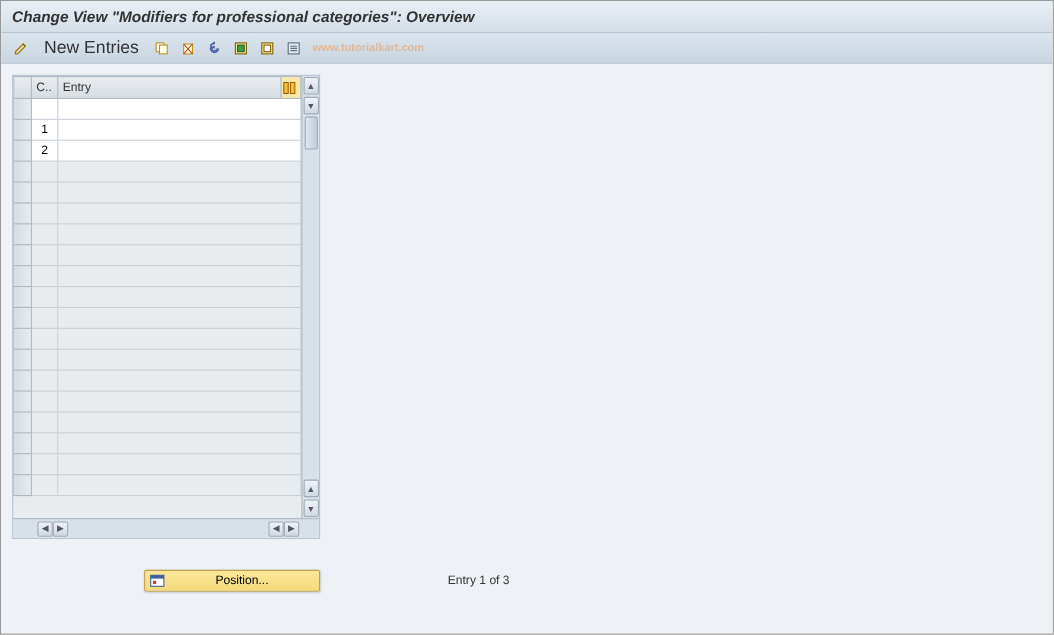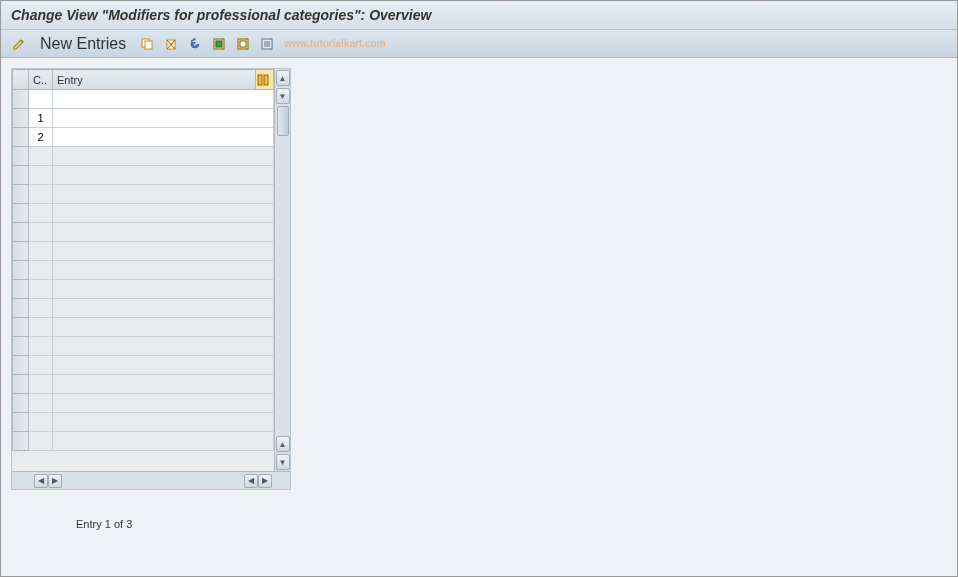--- a/index.html
+++ b/index.html
@@ -195,21 +195,21 @@
       padding: 0 4px;
       box-shadow: 0 1px 2px rgba(0,0,0,0.15);
     }
     .position-btn .picon {
       width:14px; height:14px;
       display:inline-flex; align-items:center; justify-content:center;
       margin-right: 4px;
     }
     .position-btn span.lbl { flex:1; text-align:center; }
     .entry-status {
-      margin-left: 65px;
+      margin-left: 116px;
       font-size: 11px;
       color: #333;
     }
     svg { display:block; }
   </style>
 </head>
 <body>
 
 <div class="title-bar">
   <h1>Change View "Modifiers for professional categories": Overview</h1>
@@ -395,15 +395,25 @@
       <div class="hs-btn">◀</div>
       <div class="hs-btn">▶</div>
       <div class="hs-track"></div>
       <div class="hs-btn">◀</div>
       <div class="hs-btn">▶</div>
       <div style="width:16px"></div>
     </div>
   </div>
 
   <div class="footer-row">
+    <div class="position-btn">
+      <span class="picon">
+        <svg width="14" height="14">
+            <rect x="1" y="2" width="12" height="10" fill="#fff" stroke="#4060a0"></rect>
+            <rect x="1" y="2" width="12" height="3" fill="#4060a0"></rect>
+            <rect x="3" y="7" width="3" height="3" fill="#c04040"></rect>
+          </svg>
+      </span>
+      <span class="lbl">Position...</span>
+    </div>
     <div class="entry-status">Entry 1 of 3</div>
   </div>
 </div>
 
 </body></html>

